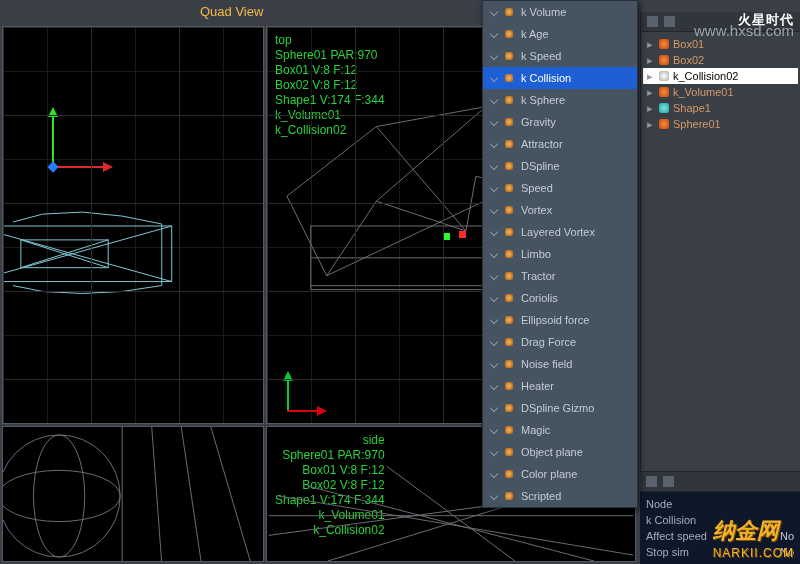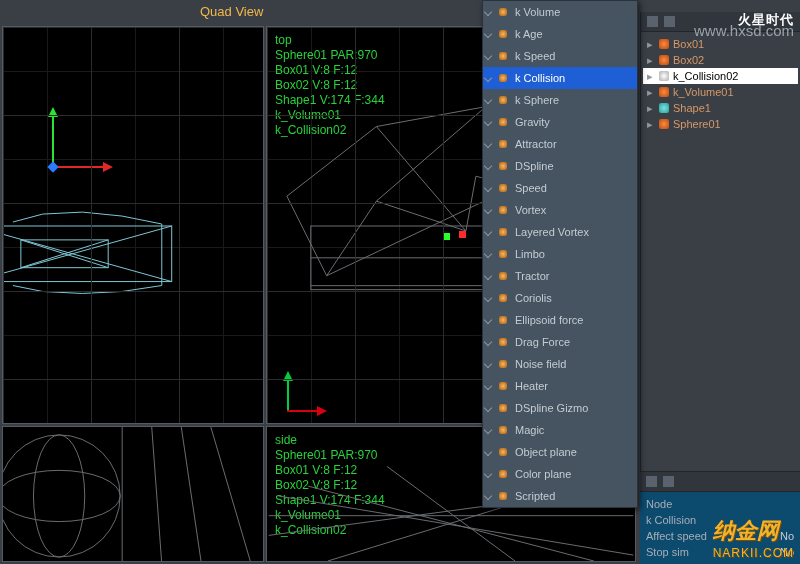--- a/index.html
+++ b/index.html
@@ -7,21 +7,21 @@
 
   
   .topbar { position: absolute; left: 0; right: 0; top: 0; height: 20px; }
   .topbar .title { position: absolute; left: 200px; top: 4px; color: #f4b84a; font-size: 13px; }
 
   
   .viewport { position: absolute; background: #000; border: 1px solid #525a63; overflow: hidden; }
   .vp-tl { left: 2px;   top: 26px; width: 262px; height: 398px; }
   .vp-tr { left: 266px; top: 26px; width: 370px; height: 398px; }
   .vp-bl { left: 2px;   top: 426px; width: 262px; height: 136px; }
-  .vp-br { left: 266px; top: 426px; width: 370px; height: 136px; }
+  .vp-br { left: 266px; top: 426px; width: 370px; height: 136px; text-align: right; }
 
   .grid-dark {
     background-image:
       linear-gradient(#1a1a1a 1px, transparent 1px),
       linear-gradient(90deg, #1a1a1a 1px, transparent 1px);
     background-size: 44px 44px;
   }
   .grid-dark::after{
     content:""; position:absolute; inset:0;
     background-image:
@@ -60,28 +60,28 @@
 
   .tree { padding:4px 2px; }
   .tree-row { display:flex; align-items:center; gap:4px; height:16px; padding:0 4px; color:#d5986b; font-size:11px; }
   .tree-row.sel { background:#fff; color:#000; }
   .obj-icon { width:10px;height:10px; display:inline-block; }
   .obj-red  { background: radial-gradient(circle,#ff8a3a,#b84a14); border-radius:2px;}
   .obj-teal { background: radial-gradient(circle,#79e7e5,#2a9b98); border-radius:2px;}
   .obj-white{ background: radial-gradient(circle,#fff,#aaa); border-radius:2px;}
   .caret { width:8px; color:#8e96a0; }
 
-  .node-panel { position:absolute; right:0; bottom:0; width:160px; background:#0c4a6e; border-top:1px solid #22262b; }
+  .node-panel { position:absolute; right:0; bottom:0; width:160px; background:#0f172a; border-top:1px solid #22262b; }
   .node-body { padding:4px 6px; font-size:11px; }
   .node-body .field { display:flex; justify-content:space-between; padding:2px 0; color:#a6aeb7; }
   .node-body .field .val { color:#c4ccd4; }
 
   
   .menu { position:absolute; left:482px; top:0; width:156px; background:#455460; border:1px solid #2a333b; box-shadow:2px 2px 6px rgba(0,0,0,.6); z-index:50; }
-  .menu-row { display:flex; align-items:center; height:22px; padding:0 2px; gap:8px; color:#c4ccd4; font-size:11px; cursor:default; }
+  .menu-row { display:flex; align-items:center; height:22px; padding:0 8px; gap:8px; color:#c4ccd4; font-size:11px; cursor:default; }
   .menu-row.sel { background:#1f5fd5; color:#fff; }
   .menu-caret { width:6px; height:6px; border-left:1px solid #8e96a0; border-bottom:1px solid #8e96a0; transform:rotate(-45deg); flex:0 0 6px; }
   .menu-bullet { width:8px; height:8px; flex:0 0 8px; background:radial-gradient(circle,#ffb85a,#a05a14); border-radius:2px; }
 
   
   .winchrome { position:absolute; left:500px; top:14px; width:138px; height:12px; display:flex; justify-content:flex-end; gap:2px; }
   .winchrome span { width:14px;height:12px;background:#2b3036;border:1px solid #414750; font-size:8px; text-align:center; line-height:10px; color:#9aa2ab;}
 
   .logo { position:absolute; right:6px; top:14px; font-size:11px; color:#ddd; text-align:right; line-height:11px;}
   .logo .cn { font-weight:bold; font-size:13px; color:#fff; letter-spacing:1px;}

